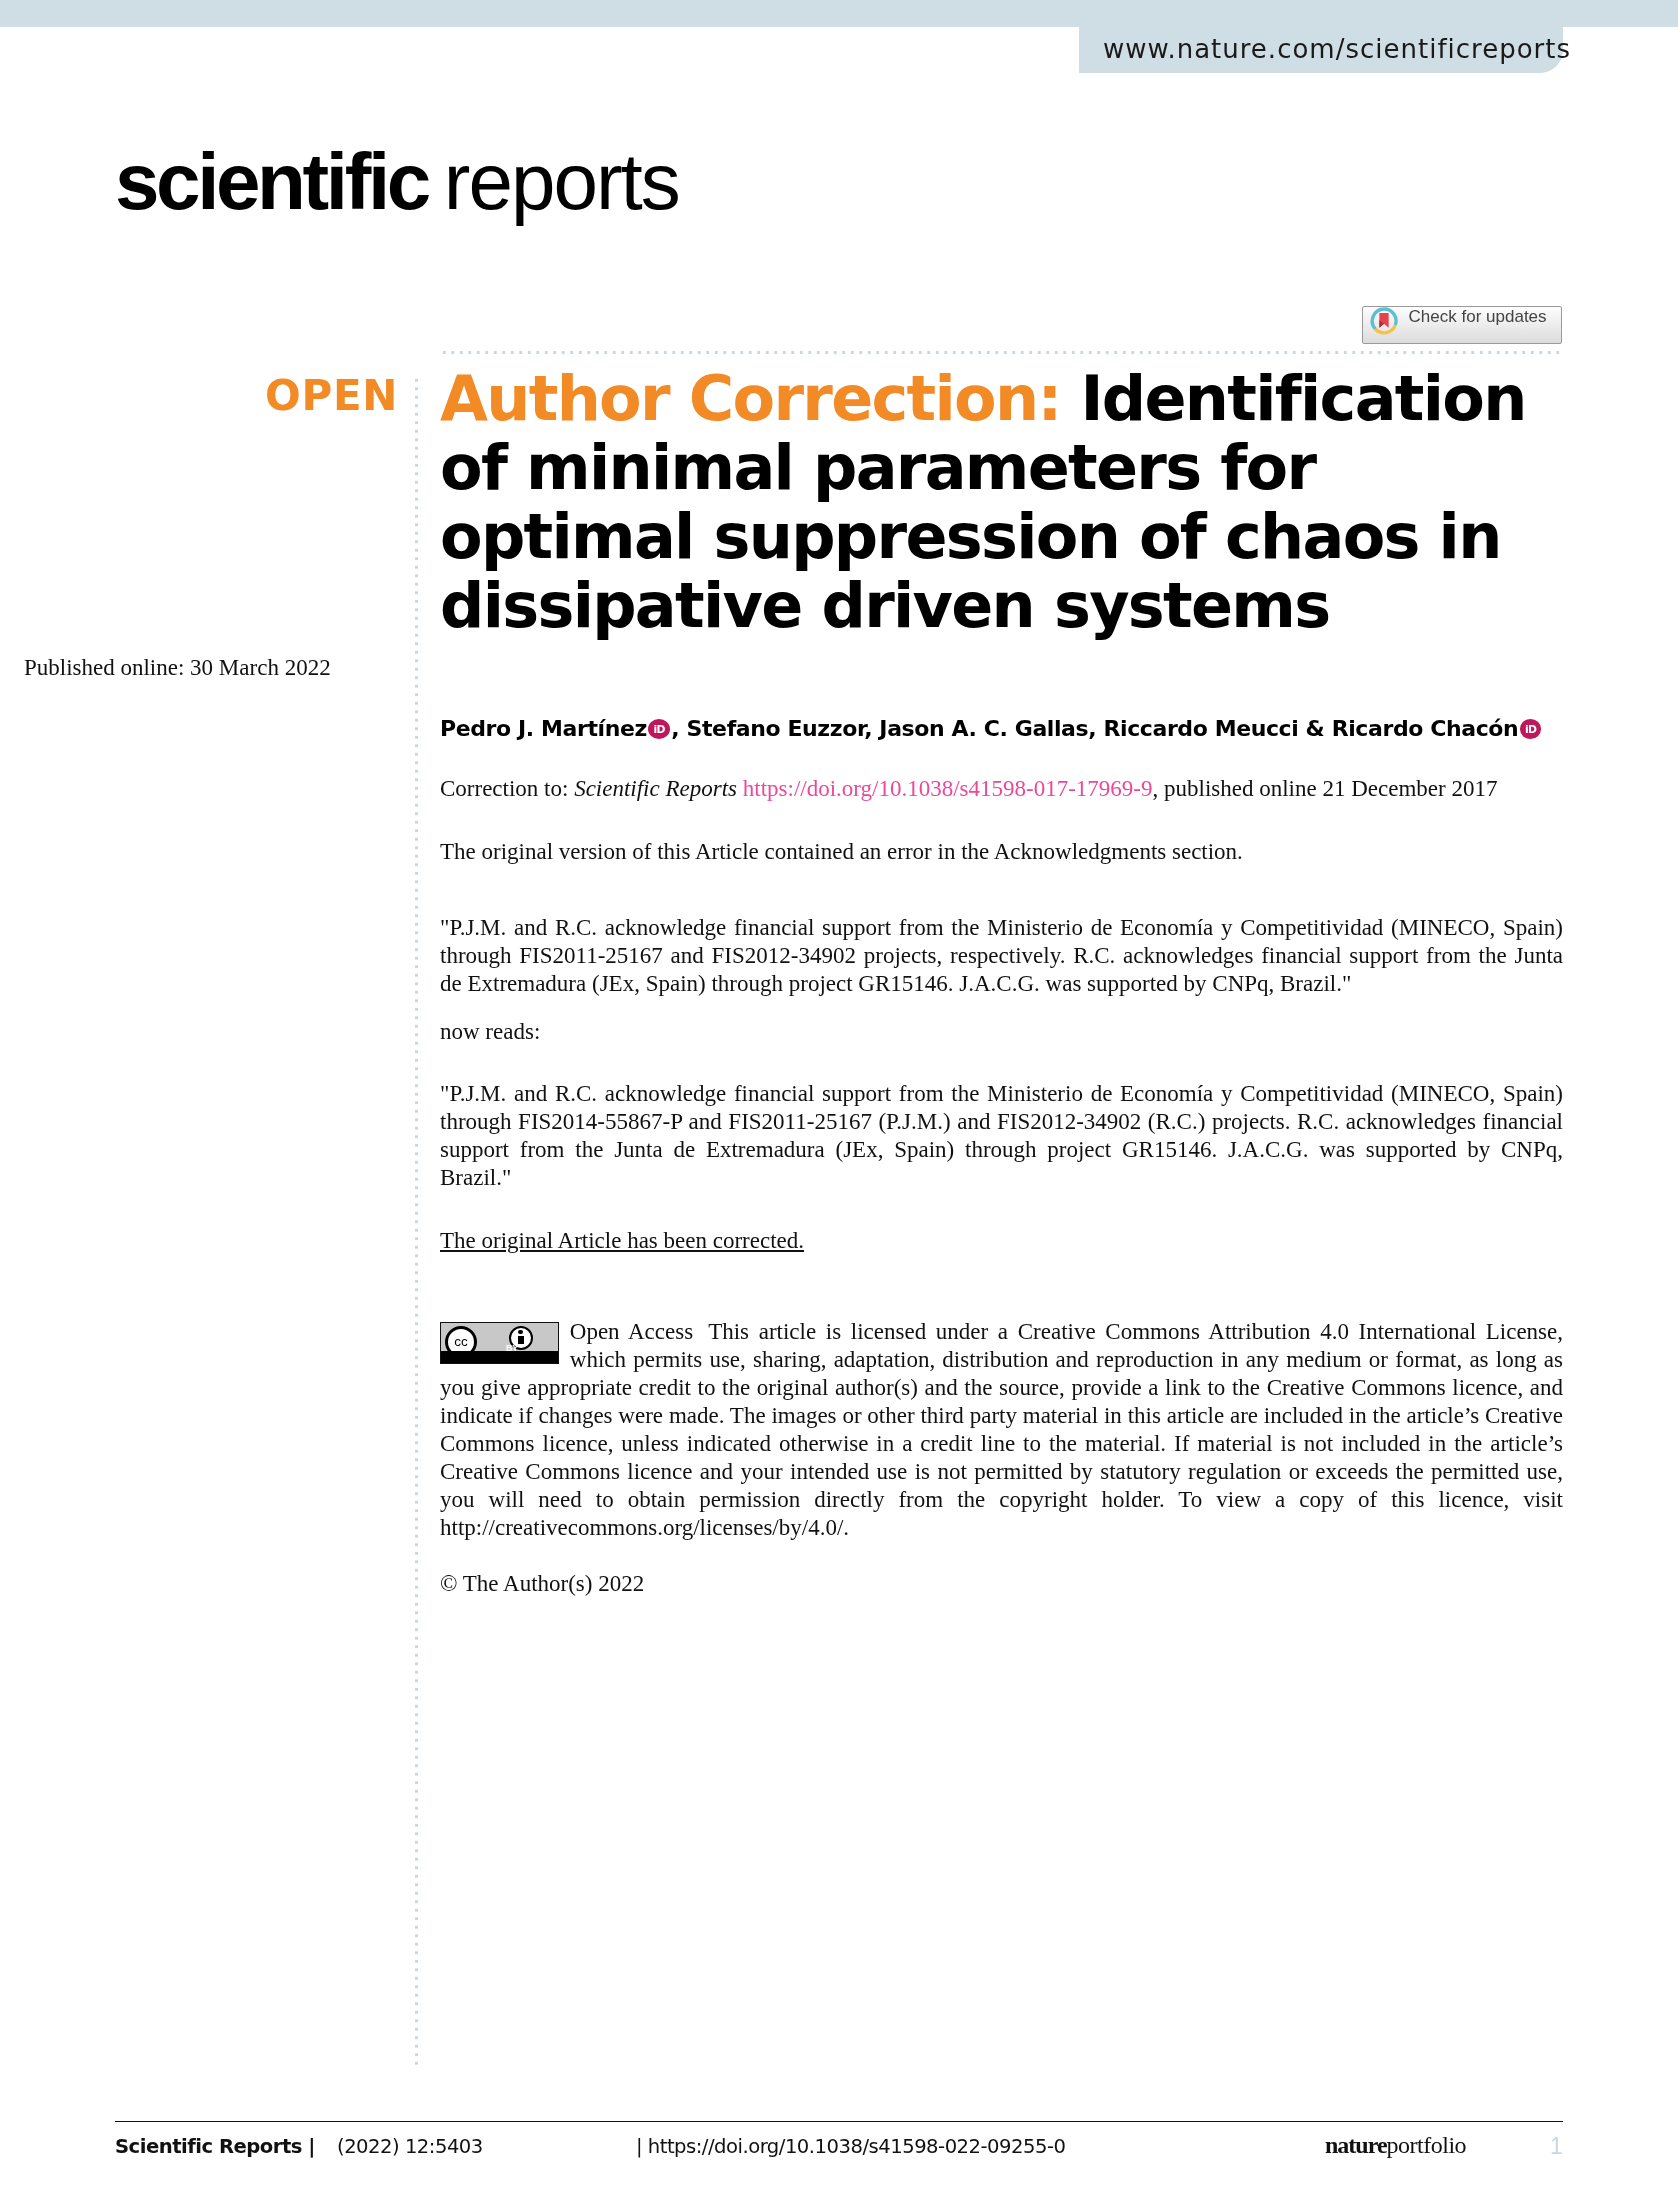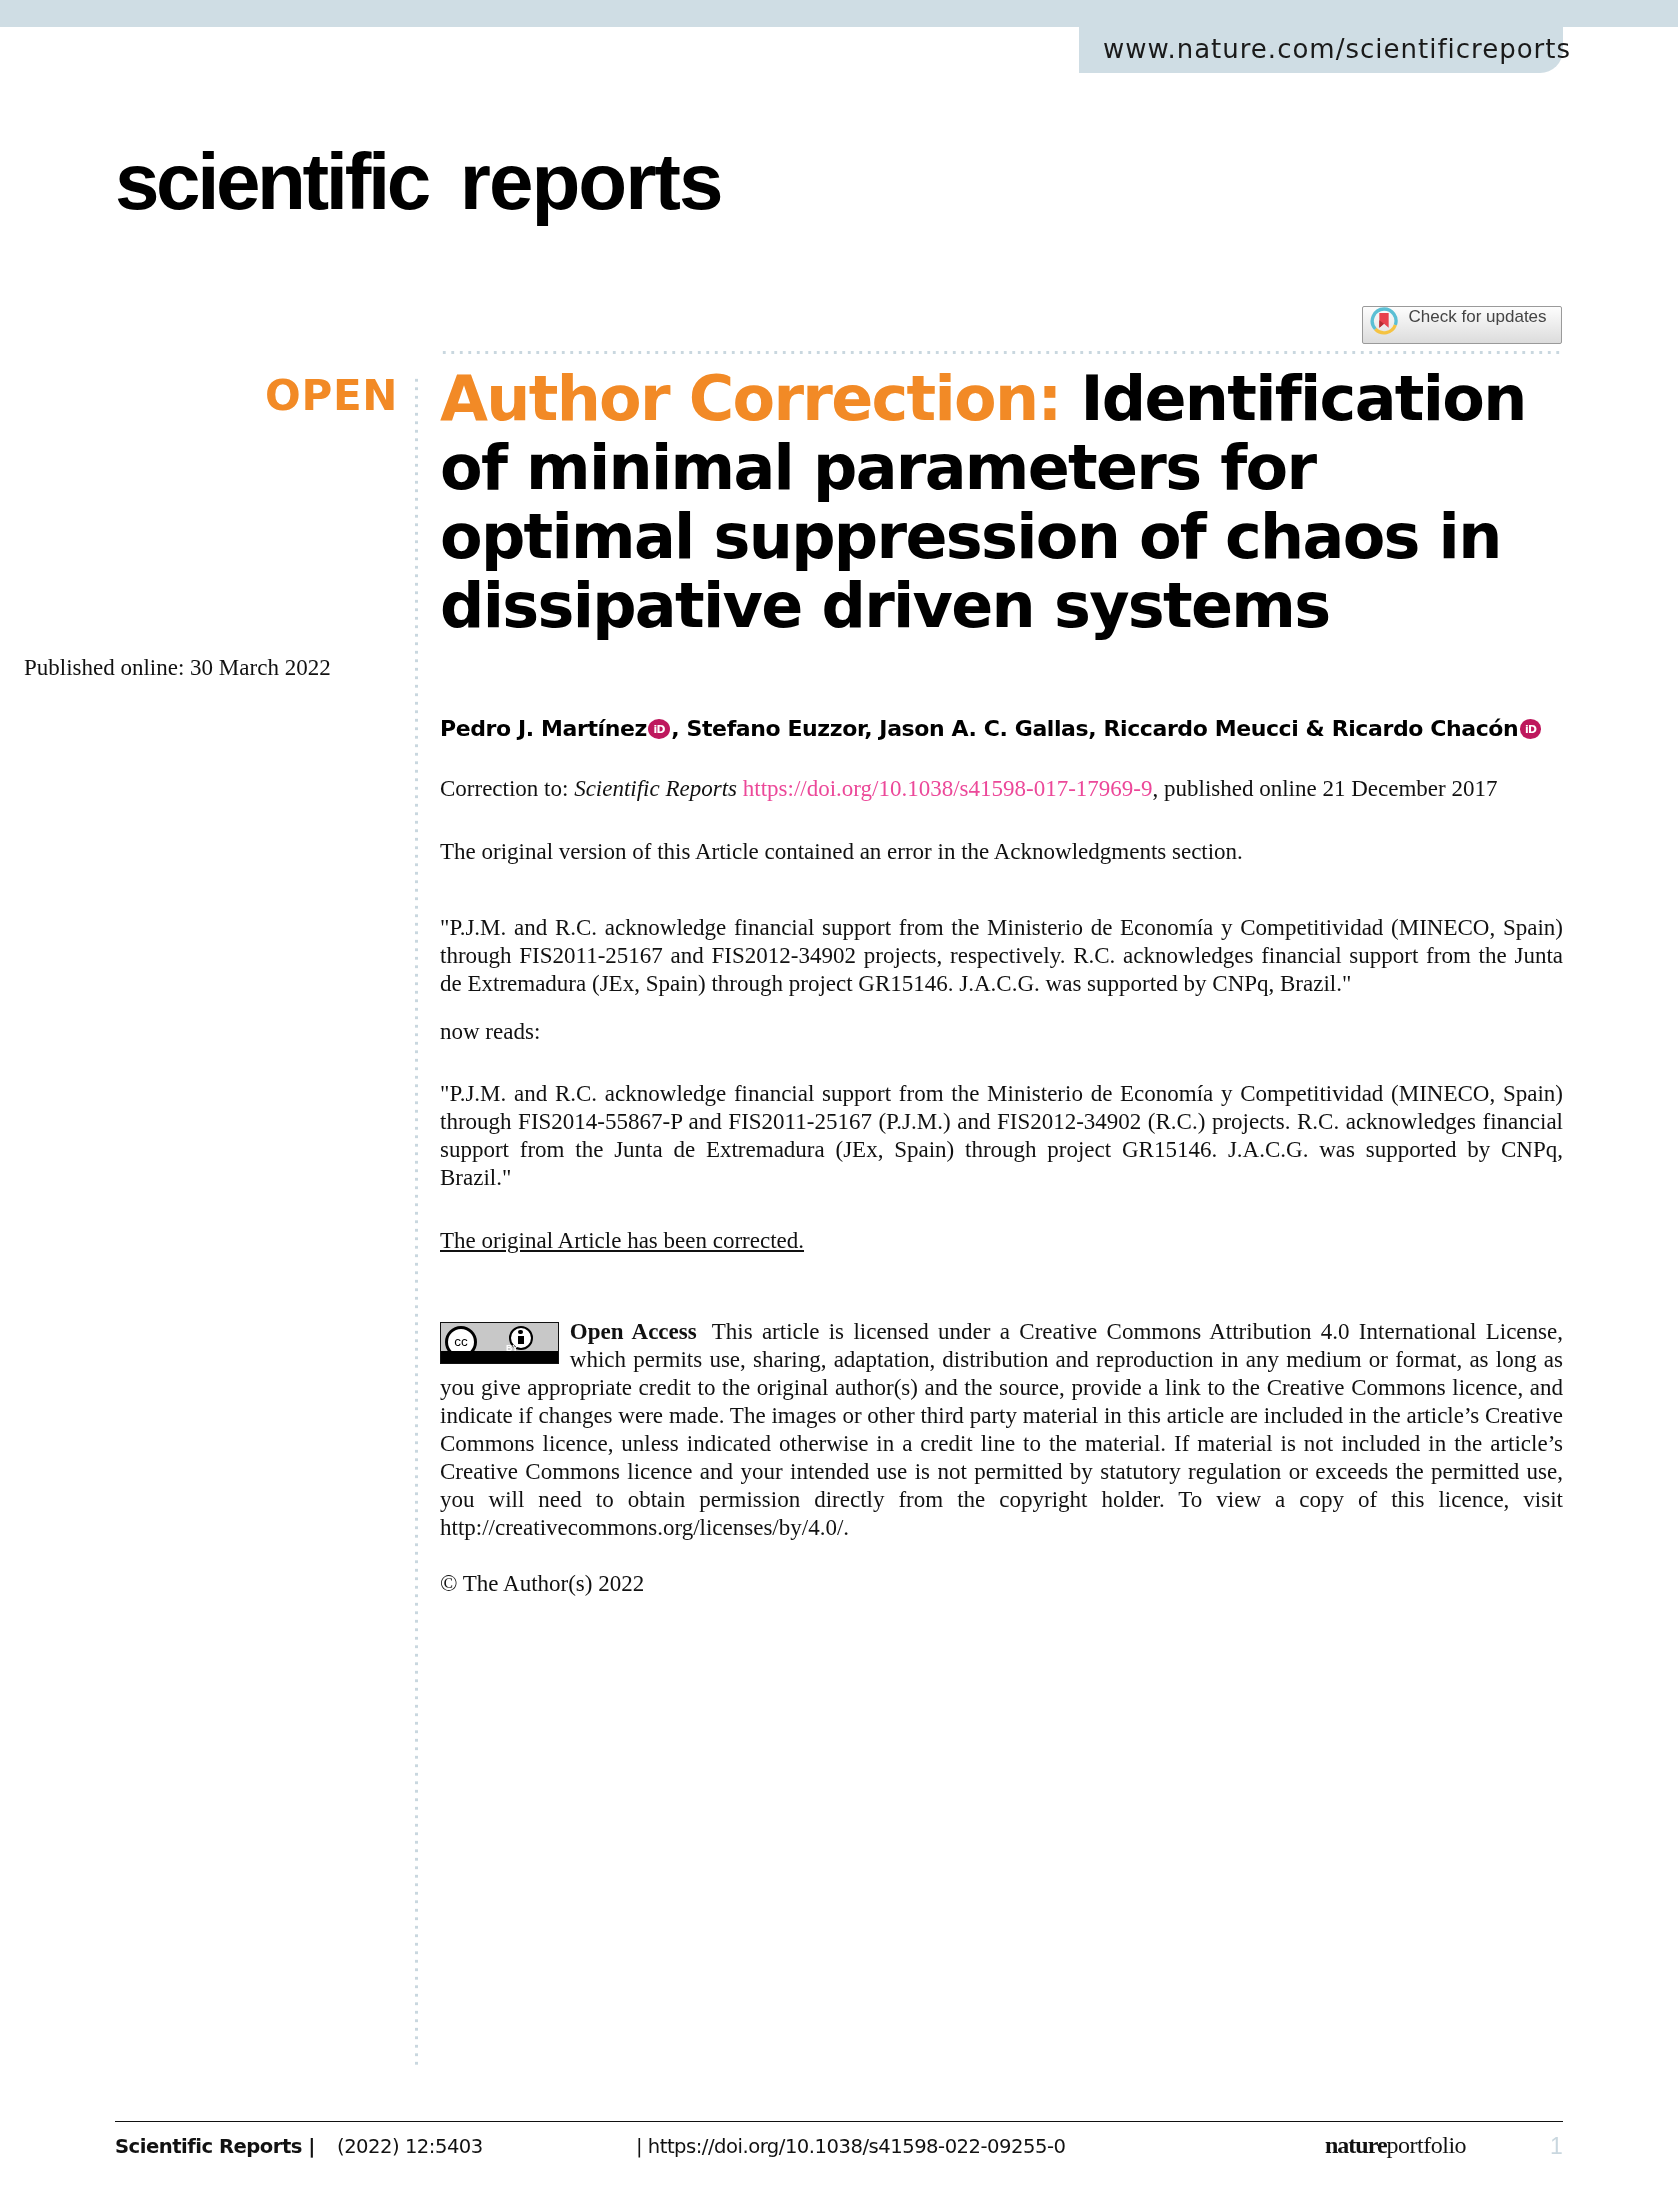--- a/index.html
+++ b/index.html
@@ -4,21 +4,21 @@
 <style>
   html, body { margin: 0; padding: 0; background: #ffffff; }
   body { width: 1678px; height: 2205px; position: relative; overflow: hidden; font-family: "Liberation Serif", serif; color: #111; }
 
   .top-band { position: absolute; left: 0; top: 0; width: 1678px; height: 27px; background: #cfdde4; }
   .url-tab { position: absolute; left: 1079px; top: 27px; width: 484px; height: 46px; background: #cfdde4; border-bottom-right-radius: 23px; }
   .url-tab span { position: absolute; left: 24px; top: 6.8px; font-family: "DejaVu Sans", sans-serif; font-size: 26px; letter-spacing: 1px; color: #1a1a1a; }
 
   .logo { position: absolute; left: 115px; top: 142px; font-family: "Liberation Sans", sans-serif; font-size: 80px; line-height: 1; letter-spacing: -2px; color: #000; white-space: nowrap; }
   .logo .bold { font-weight: 700; letter-spacing: -3.4px; }
-  .logo .light { font-weight: 700; margin-left: 32px; }
+  .logo .light { font-weight: 400; margin-left: 16px; }
 
   .check-updates { position: absolute; left: 1362px; top: 306px; width: 200px; height: 38px; border: 1px solid #9a9a9a; border-radius: 2px; background: linear-gradient(#fdfdfd, #dcdcdc); box-sizing: border-box; display: flex; align-items: flex-start; cursor: pointer; }
   .check-updates .cu-icon { width: 28px; height: 28px; margin-left: 6.8px; }
   .check-updates .cu-label { margin-left: 10.8px; font-family: "Liberation Sans", sans-serif; font-size: 17px; color: #444; }
 
   .dots-h { position: absolute; left: 440px; top: 351px; width: 1123px; height: 2.7px; background-image: radial-gradient(circle, #c9d7df 1.4px, transparent 1.7px); background-size: 8.5px 2.7px; }
   .dots-v { position: absolute; left: 415px; top: 376px; width: 2.7px; height: 1692px; background-image: radial-gradient(circle, #c9d7df 1.4px, transparent 1.7px); background-size: 2.7px 8.5px; }
 
   .open-label { position: absolute; left: 265px; top: 371px; font-family: "DejaVu Sans", sans-serif; font-weight: 700; font-size: 42px; color: #f28a26; letter-spacing: 0.7px; }
   .published { position: absolute; left: 24px; top: 655px; font-size: 23px; color: #111; text-align: right; }
@@ -39,21 +39,21 @@
   .p-corrected { top: 1227px; }
 
   .oa-block { position: absolute; left: 440px; top: 1318px; width: 1123px; font-size: 23px; line-height: 28px; text-align: justify; color: #111; }
   .cc-badge { float: left; width: 119px; height: 42px; margin: 4px 10.8px 2.7px 0; background: #c8c8c8; border: 1.4px solid #111; box-sizing: border-box; position: relative; }
   .cc-badge .cc-bottom { position: absolute; left: 0; bottom: 0; width: 100%; height: 12px; background: #000; }
   .cc-badge .by-text { position: absolute; left: 65px; bottom: 0.7px; font-family: "Liberation Sans", sans-serif; font-size: 8.8px; font-weight: 700; color: #fff; }
   .cc-badge .cc-circle { position: absolute; left: 4px; top: 2.7px; width: 32px; height: 32px; border-radius: 50%; background: #fff; border: 3.4px solid #000; box-sizing: border-box; font-family: "Liberation Sans", sans-serif; font-weight: 400; font-size: 13.5px; text-align: center; line-height: 26px; color: #000; }
   .cc-badge .by-circle { position: absolute; left: 68px; top: 2.7px; width: 24px; height: 24px; border-radius: 50%; background: #fff; border: 2.7px solid #000; box-sizing: border-box; }
   .cc-badge .by-circle::before { content: ""; position: absolute; left: 7.4px; top: 2px; width: 4.7px; height: 4.7px; border-radius: 50%; background: #000; }
   .cc-badge .by-circle::after { content: ""; position: absolute; left: 6.8px; top: 8px; width: 6px; height: 8.8px; background: #000; }
-  .oa-bold { font-weight: 700; margin-right: 15px; }
+  .oa-bold { font-weight: 400; margin-right: 15px; }
   .copyright { position: absolute; left: 440px; top: 1571px; font-size: 23px; color: #111; }
 
   .footer-rule { position: absolute; left: 115px; top: 2121px; width: 1448px; height: 1.4px; background: #111; }
   .footer { position: absolute; top: 2135px; font-family: "DejaVu Sans", sans-serif; font-size: 19.6px; color: #111; letter-spacing: -0.5px; white-space: nowrap; }
   .f-journal { left: 115px; font-weight: 700; }
   .f-volume { left: 337px; }
   .f-doi { left: 636px; }
   .f-brand { left: 1325px; top: 2132px; font-family: "Liberation Serif", serif; font-size: 24px; letter-spacing: -0.5px; }
   .f-brand .nb { font-weight: 700; letter-spacing: -1px; }
   .f-page { left: 1550px; top: 2133px; font-family: "Liberation Sans", sans-serif; font-size: 23px; color: #c9d7df; }

